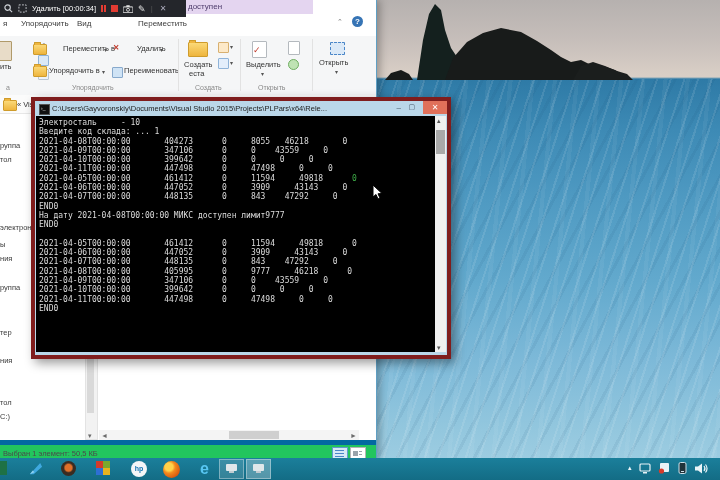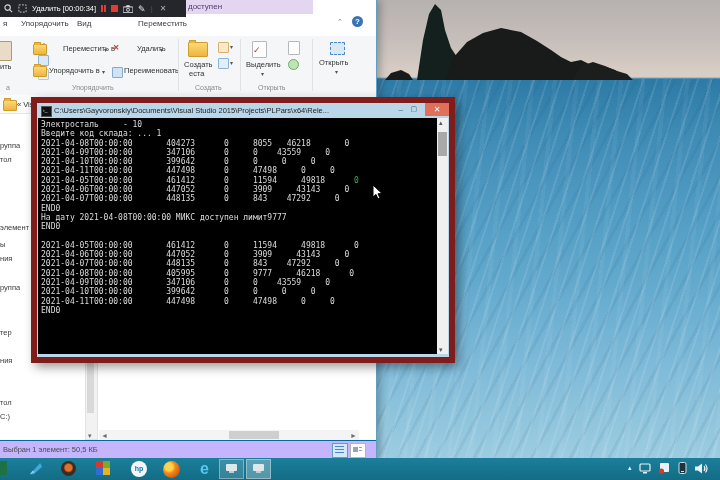--- a/index.html
+++ b/index.html
@@ -41,32 +41,32 @@
   .doc-ic{position:absolute;width:10px;height:12px;background:#fff;border:1px solid #b4b9be;border-radius:1px;}
   .addr-row{position:absolute;left:0;top:95px;width:376px;height:18px;background:#fbfbfb;
     border-bottom:1px solid #e7e7e7;}
   .nav-frag{position:absolute;left:0;font-size:7.5px;color:#3a3a3a;white-space:nowrap;}
   .scroll-v{position:absolute;left:85px;top:354px;width:11px;height:84px;background:#f2f2f2;
     border:1px solid #e3e3e3;}
   .scroll-v .thumb{position:absolute;left:1px;top:2px;width:7px;height:56px;background:#d9d9d9;}
   .scroll-h{position:absolute;left:99px;top:430px;width:260px;height:11px;background:#f4f4f4;}
   .scroll-h .thumb{position:absolute;left:130px;top:1px;width:50px;height:8px;background:#cfcfcf;}
   .arr{font-size:7px;color:#6b6b6b;line-height:1;}
-  .statusbar{position:absolute;left:0;top:440px;width:376px;height:18px;background:#c4b5fd;
-    border-top:1px solid #0369a1;}
+  .statusbar{position:absolute;left:0;top:440px;width:376px;height:18px;background:#22c55e;
+    border-top:5px solid #0369a1;}
   .status-text{position:absolute;left:3px;top:4px;font-size:7.5px;color:#4a4a4a;}
   .view-btn{position:absolute;top:2px;width:14px;height:13px;border:1px solid #9fb6c6;background:#fff;}
   .view-btn.active{border-color:#5f9bcd;background:#d6e8f7;}
   .help-ic{position:absolute;left:352px;top:16px;width:11px;height:11px;border-radius:50%;
     background:#3674b5;color:#fff;font-size:8px;font-weight:bold;text-align:center;line-height:11px;}
   .collapse-ic{position:absolute;left:337px;top:18px;font-size:7px;color:#777;}
 
   
   .console{position:absolute;left:31px;top:97px;width:412px;height:254px;
-    background:#bad7e9;border:6px solid #7f1d1d;box-shadow:4px 4px 10px rgba(0,0,0,.4);}
+    background:#bad7e9;border:4px solid #7f1d1d;box-shadow:4px 4px 10px rgba(0,0,0,.4);}
   .c-title{position:absolute;left:0;top:0;width:100%;height:15px;}
   .c-ic{position:absolute;left:4px;top:3px;width:9px;height:9px;background:#111;border:1px solid #555;}
   .c-ic:before{content:"›_";color:#ddd;font-size:5px;position:absolute;left:1px;top:0;}
   .c-title-text{position:absolute;left:17px;top:3px;width:360px;font-size:7.5px;color:#222;
     white-space:nowrap;overflow:hidden;}
   .c-min{position:absolute;right:46px;top:2px;font-size:8px;color:#456;}
   .c-max{position:absolute;right:32px;top:2px;font-size:7px;color:#456;}
   .c-close{position:absolute;right:0;top:0;width:24px;height:13px;background:#e0705a;
     color:#fff;font-size:8px;text-align:center;line-height:13px;}
   .c-body{position:absolute;left:1px;top:15px;width:410px;height:236px;background:#000;overflow:hidden;}
@@ -183,21 +183,21 @@
       <span class="rb-label chev" style="left:335px;top:32px">▾</span>
     </div>
 
     <div class="addr-row">
       <div class="folder" style="left:3px;top:5px"></div>
       <span class="rb-label" style="left:17px;top:5px;color:#333">« Vis</span>
     </div>
 
     <div class="nav-frag" style="top:141px">руппа</div>
     <div class="nav-frag" style="top:155px">тол</div>
-    <div class="nav-frag" style="top:223px">элемент</div>
+    <div class="nav-frag" style="top:223px">электрон</div>
     <div class="nav-frag" style="top:240px">ы</div>
     <div class="nav-frag" style="top:254px">ния</div>
     <div class="nav-frag" style="top:283px">руппа</div>
     <div class="nav-frag" style="top:328px">тер</div>
     <div class="nav-frag" style="top:356px">ния</div>
     <div class="nav-frag" style="top:398px">тол</div>
     <div class="nav-frag" style="top:412px">C:)</div>
 
     <div class="scroll-v">
       <div class="thumb"></div>

